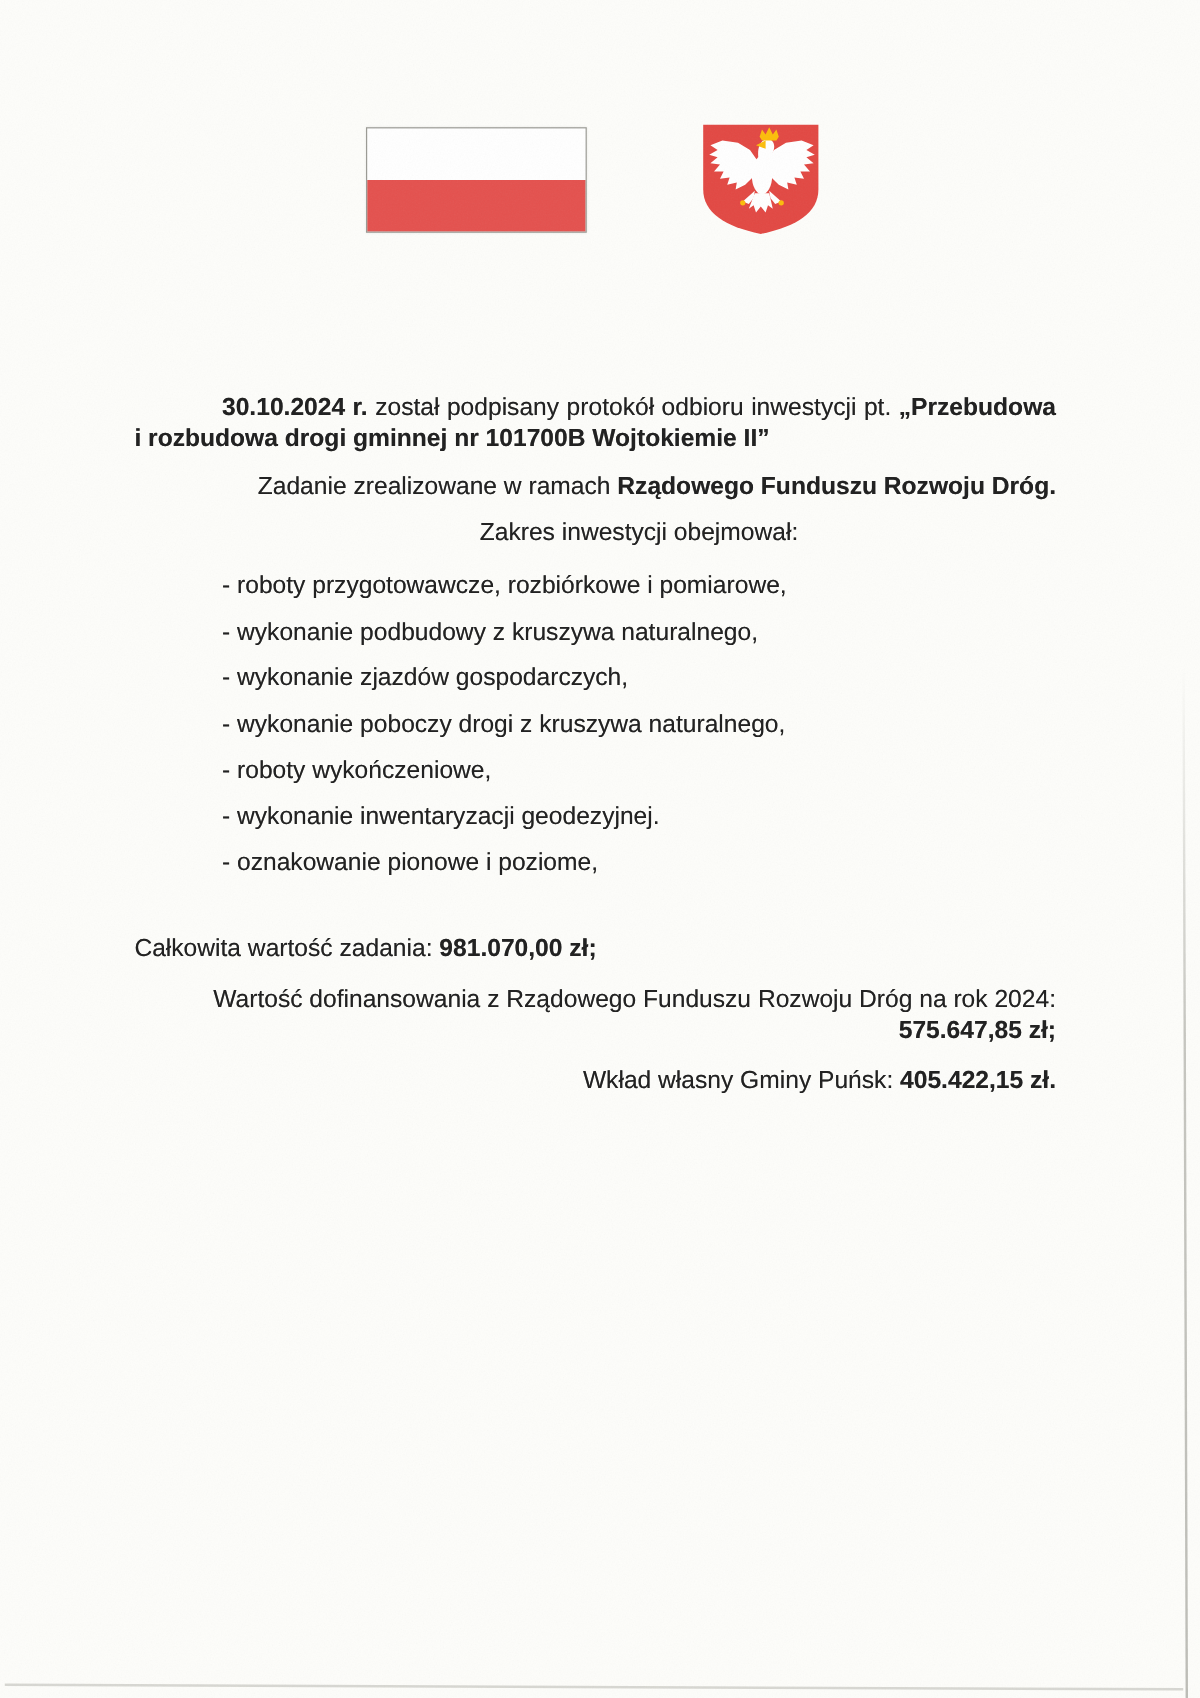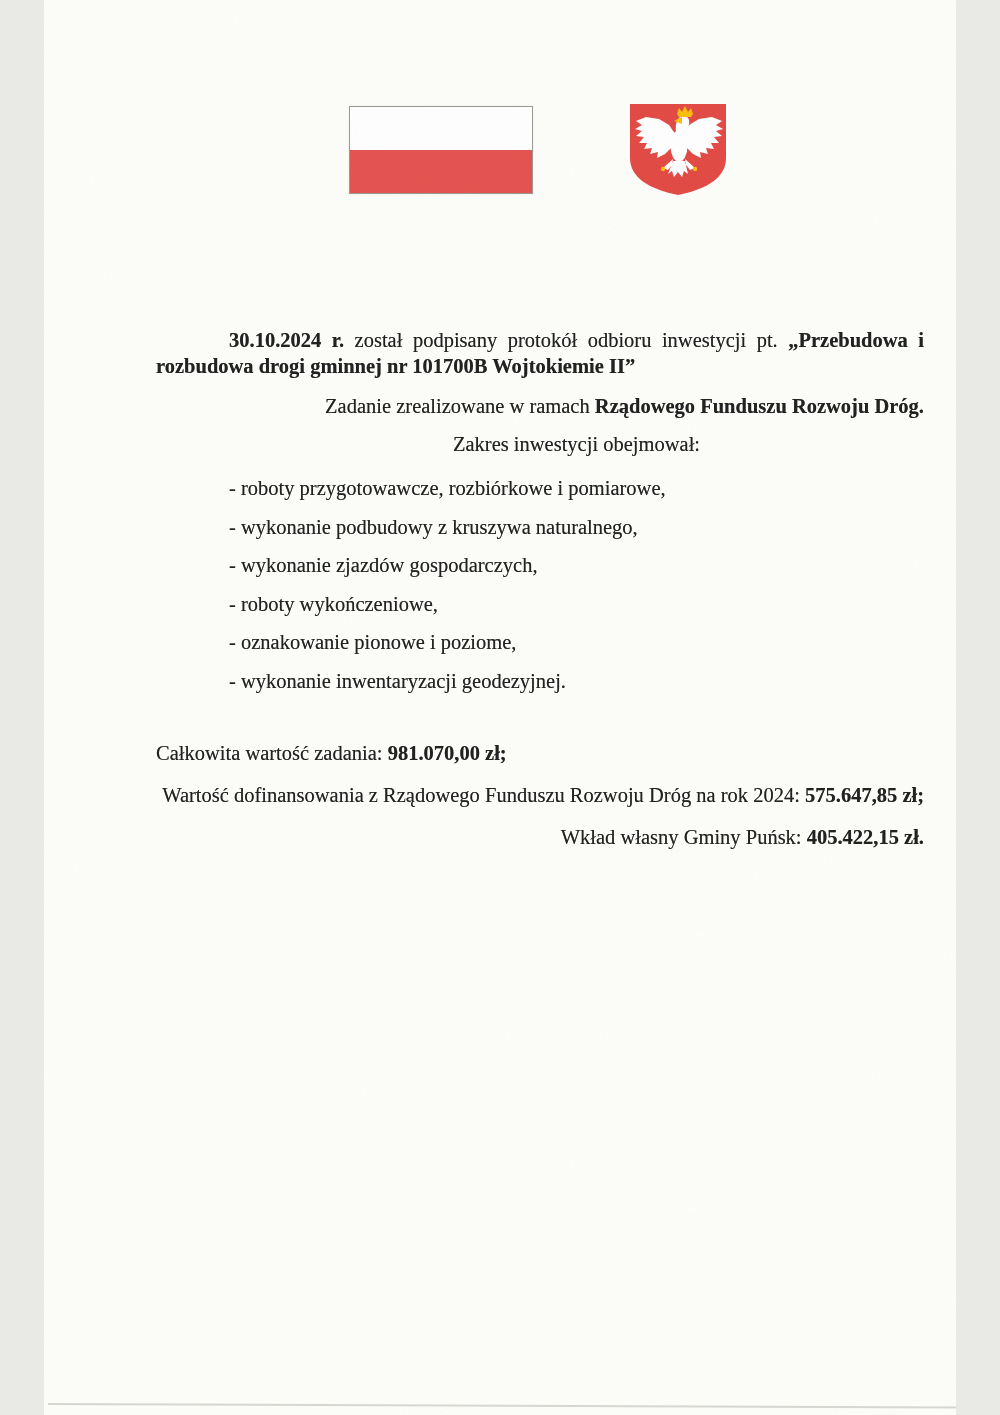--- a/index.html
+++ b/index.html
@@ -1,24 +1,23 @@
 <!DOCTYPE html>
 <html lang="pl"><head>
 <meta charset="utf-8">
 <style>
   html,body{margin:0;padding:0;background:#e9e9e6;}
   .page{
     position:relative;
-    width:868px;height:1415px;
+    width:1000px;height:1415px;
     margin:0 auto;
     background:#fdfdfa;
-    font-family:Liberation Serif, serif;
+    font-family:Liberation Sans, sans-serif;
     color:#1e1e1e;
     overflow:hidden;
-    padding-left:44px;
   }
   
   .flag{
     position:absolute;left:305px;top:106px;width:182px;height:86px;
     border:1px solid #9a9a94;
     background:linear-gradient(to bottom,#ffffff 0 50%, var(--flag-red,#e4514e) 50% 100%);
     box-shadow:0 0 2px rgba(0,0,0,.08);
   }
   .emblem{position:absolute;left:583px;top:102px;width:102px;height:96px;}
   
@@ -84,23 +83,24 @@
     <p class="intro"><b>30.10.2024 r.</b> <span>został podpisany protokół odbioru inwestycji pt.</span> <b>„Przebudowa i rozbudowa drogi gminnej nr 101700B Wojtokiemie II”</b></p>
 
     <p class="program"><span>Zadanie zrealizowane w ramach</span> <b>Rządowego Funduszu Rozwoju Dróg.</b></p>
 
     <p class="scope-heading">Zakres inwestycji obejmował:</p>
 
     <div>
       <p class="scope-item">- roboty przygotowawcze, rozbiórkowe i pomiarowe,</p>
       <p class="scope-item">- wykonanie podbudowy z kruszywa naturalnego,</p>
       <p class="scope-item">- wykonanie zjazdów gospodarczych,</p>
+      <p class="scope-item">- wykonanie poboczy drogi z kruszywa naturalnego,</p>
       <p class="scope-item">- roboty wykończeniowe,</p>
+      <p class="scope-item">- wykonanie inwentaryzacji geodezyjnej.</p>
       <p class="scope-item">- oznakowanie pionowe i poziome,</p>
-      <p class="scope-item">- wykonanie inwentaryzacji geodezyjnej.</p>
     </div>
 
     <div class="financials">
       <p class="fin-line"><span>Całkowita wartość zadania:</span> <b>981.070,00 zł;</b></p>
       <p class="fin-line"><span>Wartość dofinansowania z Rządowego Funduszu Rozwoju Dróg na rok 2024:</span> <b>575.647,85 zł;</b></p>
       <p class="fin-line"><span>Wkład własny Gminy Puńsk:</span> <b>405.422,15 zł.</b></p>
     </div>
 
   </div>
 

